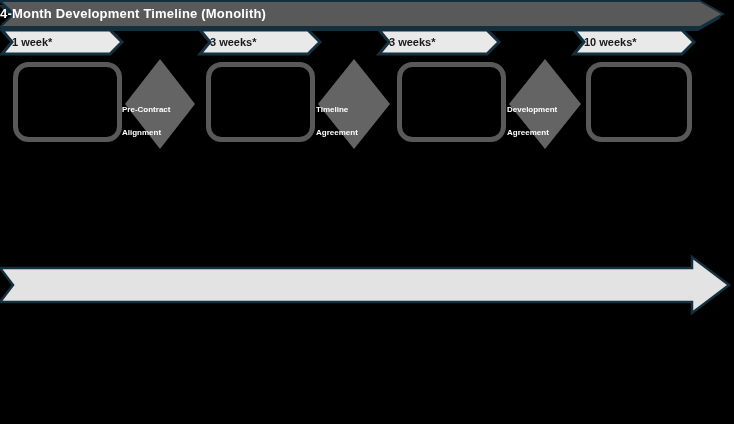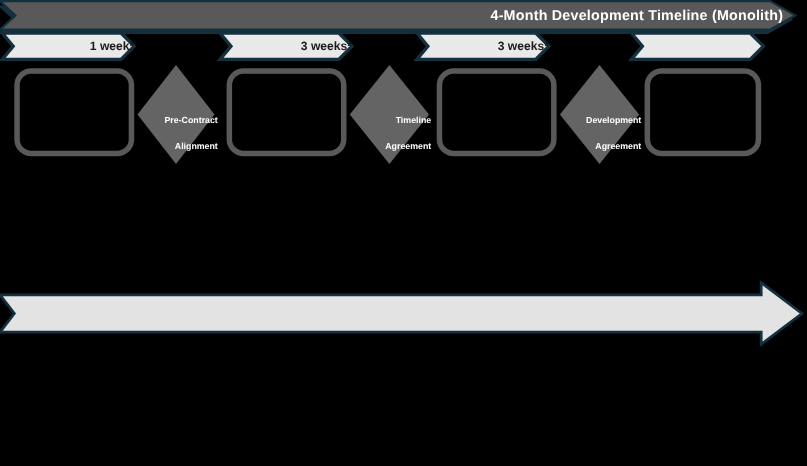--- a/index.html
+++ b/index.html
@@ -15,21 +15,21 @@
     overflow: hidden;
     font-family: "Liberation Sans", sans-serif;
   }
   .layer {
     position: absolute;
     top: 0; left: 0;
   }
   .txt {
     position: absolute;
     font-weight: bold;
-    text-align: right;
+    text-align: left;
     pointer-events: none;
   }
   .banner-title {
     left: 0; top: 4px; width: 712px; height: 20px;
     line-height: 20px;
     font-size: 13px;
     color: #ffffff;
     letter-spacing: 0.2px;
   }
   .phase-label {
@@ -78,20 +78,21 @@
     <polygon points="545,59 581,104 545,149 509,104" fill="#646464"></polygon>
 
     <polygon points="0,268 692,268 692,257 729,285 692,313 692,302 0,302 13,285" stroke-width="2.5" stroke-linejoin="miter" fill="#e3e3e3" stroke="#14303f"></polygon>
   </svg>
 
   <div class="txt banner-title">4-Month Development Timeline (Monolith)</div>
 
   <div class="txt phase-label" style="left:12px; width:110px;">1 week*</div>
   <div class="txt phase-label" style="left:210px; width:110px;">3 weeks*</div>
   <div class="txt phase-label" style="left:389px; width:110px;">3 weeks*</div>
+  <div class="txt phase-label" style="left:584px; width:110px;">10 weeks*</div>
 
   <div class="txt milestone-label" style="left:122px;">
     <span>Pre-Contract</span>
     <span>Alignment</span>
   </div>
   <div class="txt milestone-label" style="left:316px;">
     <span>Timeline</span>
     <span>Agreement</span>
   </div>
   <div class="txt milestone-label" style="left:507px;">

